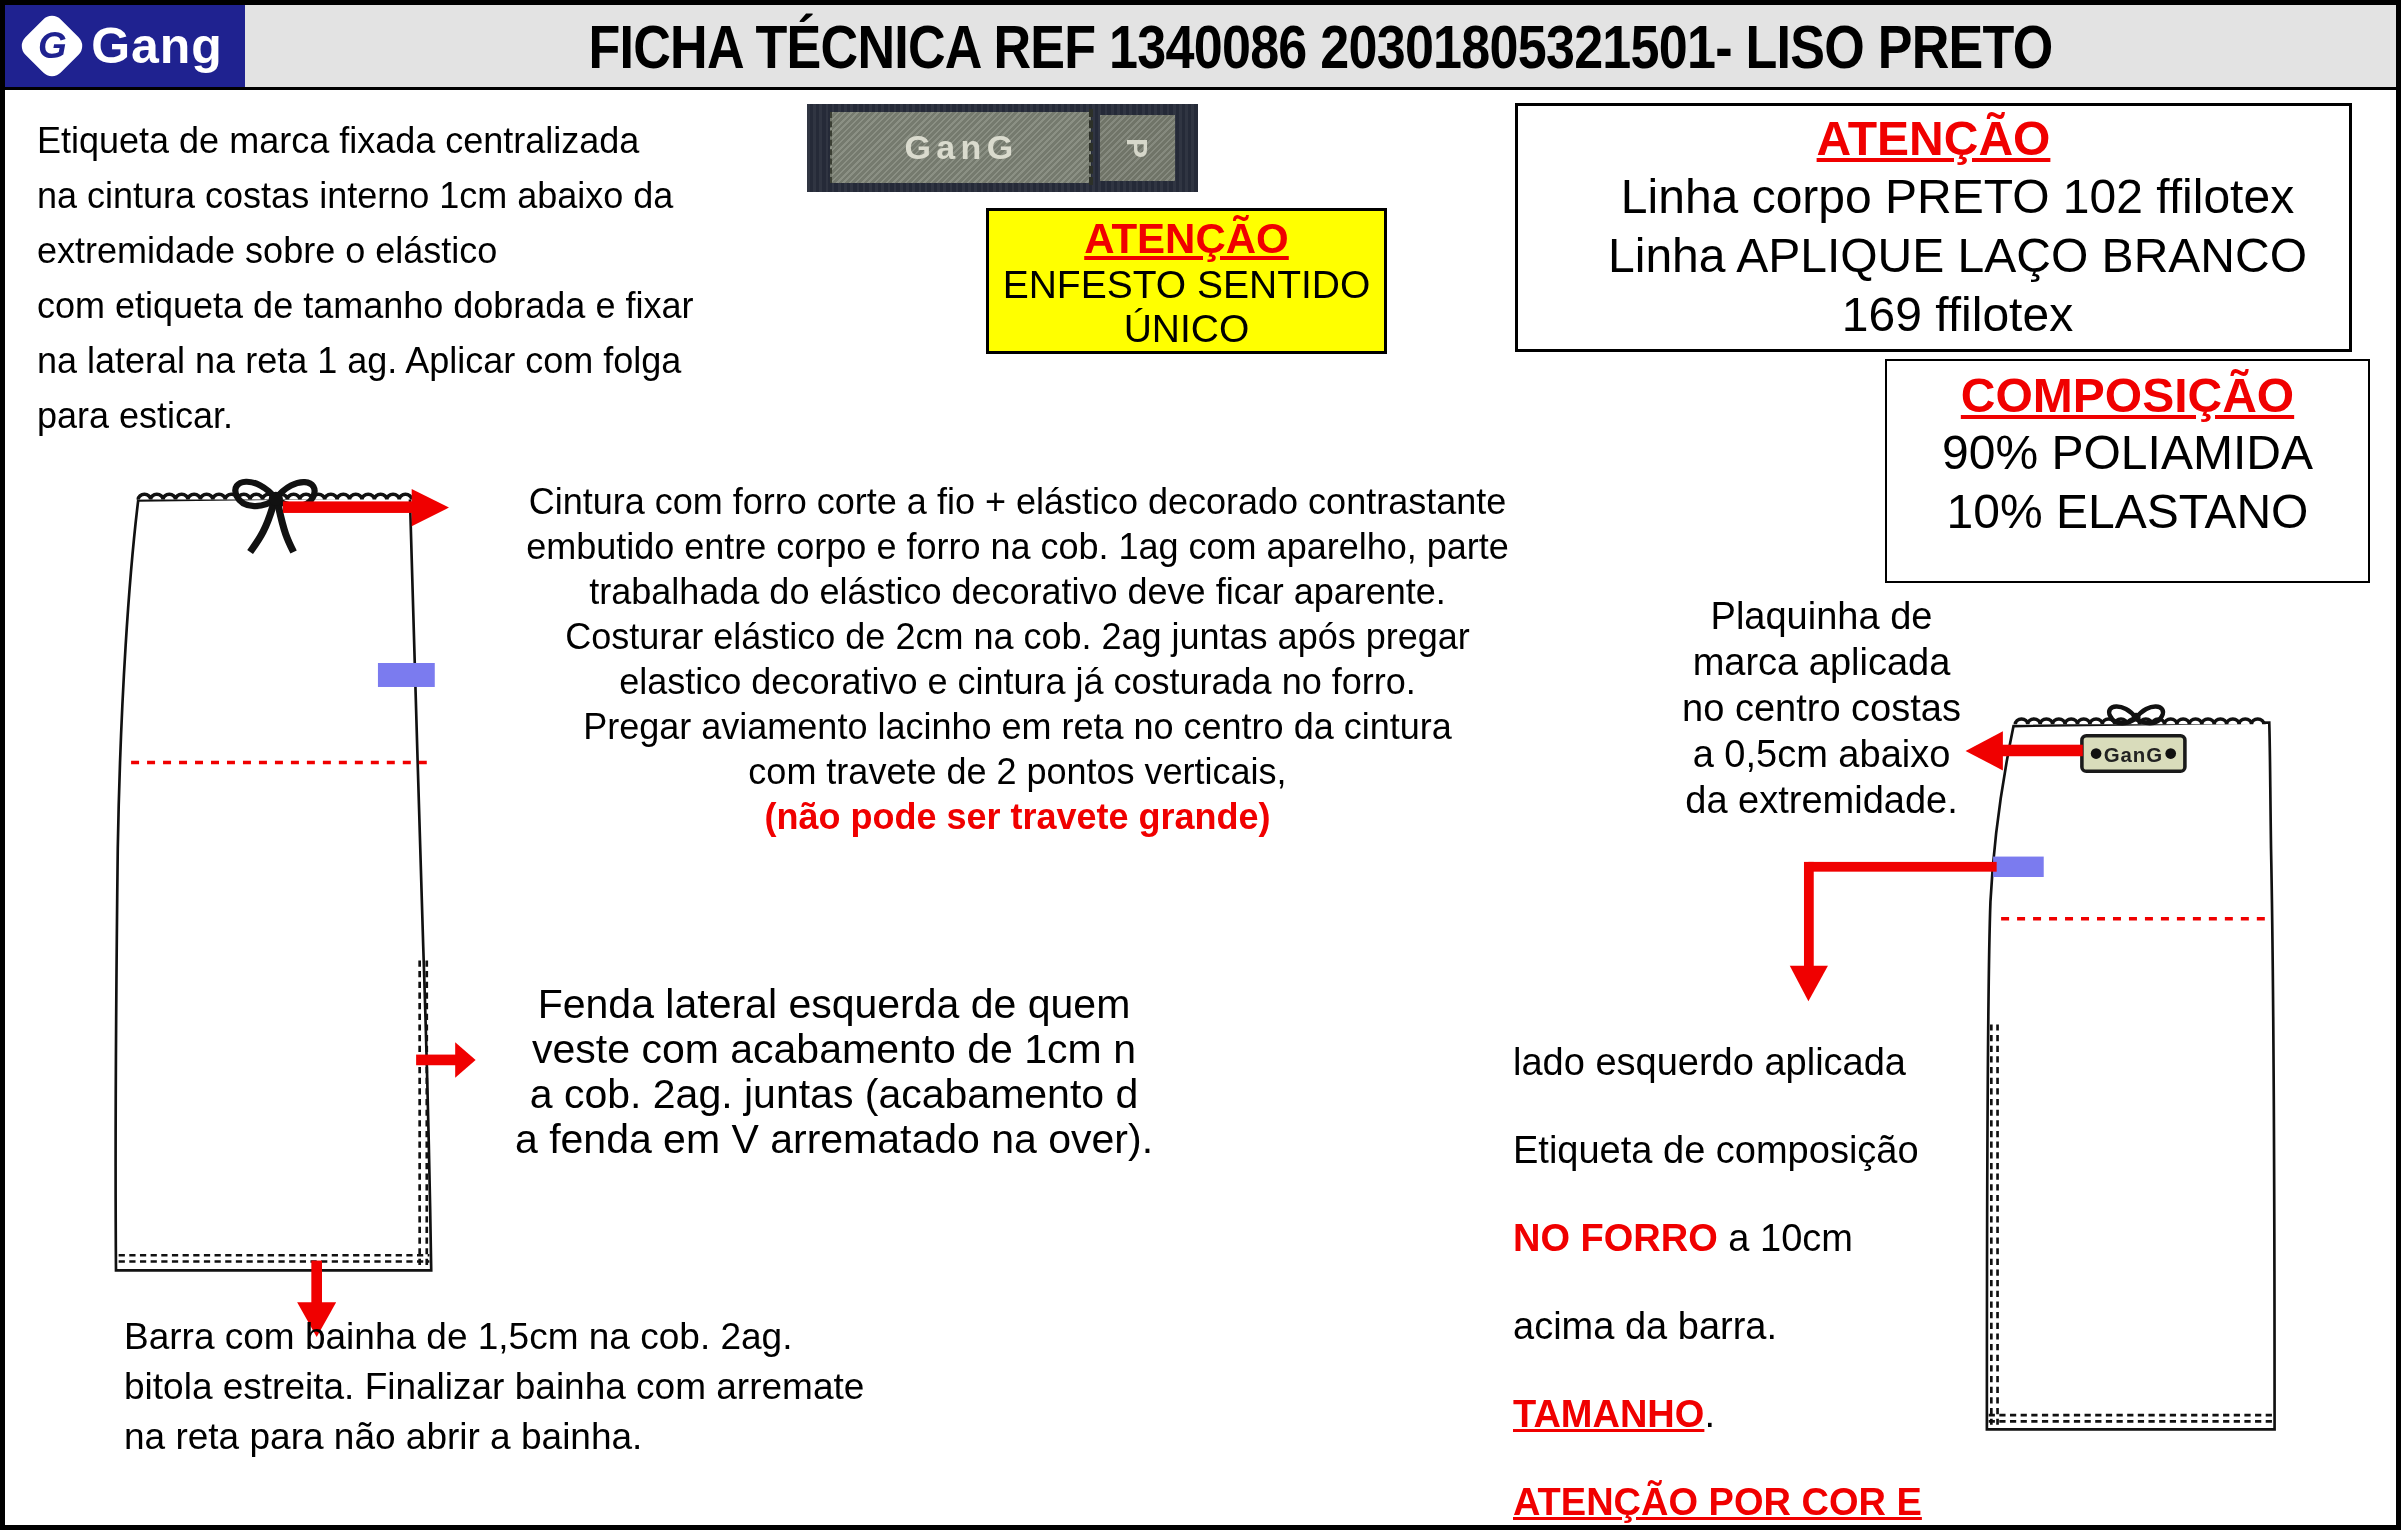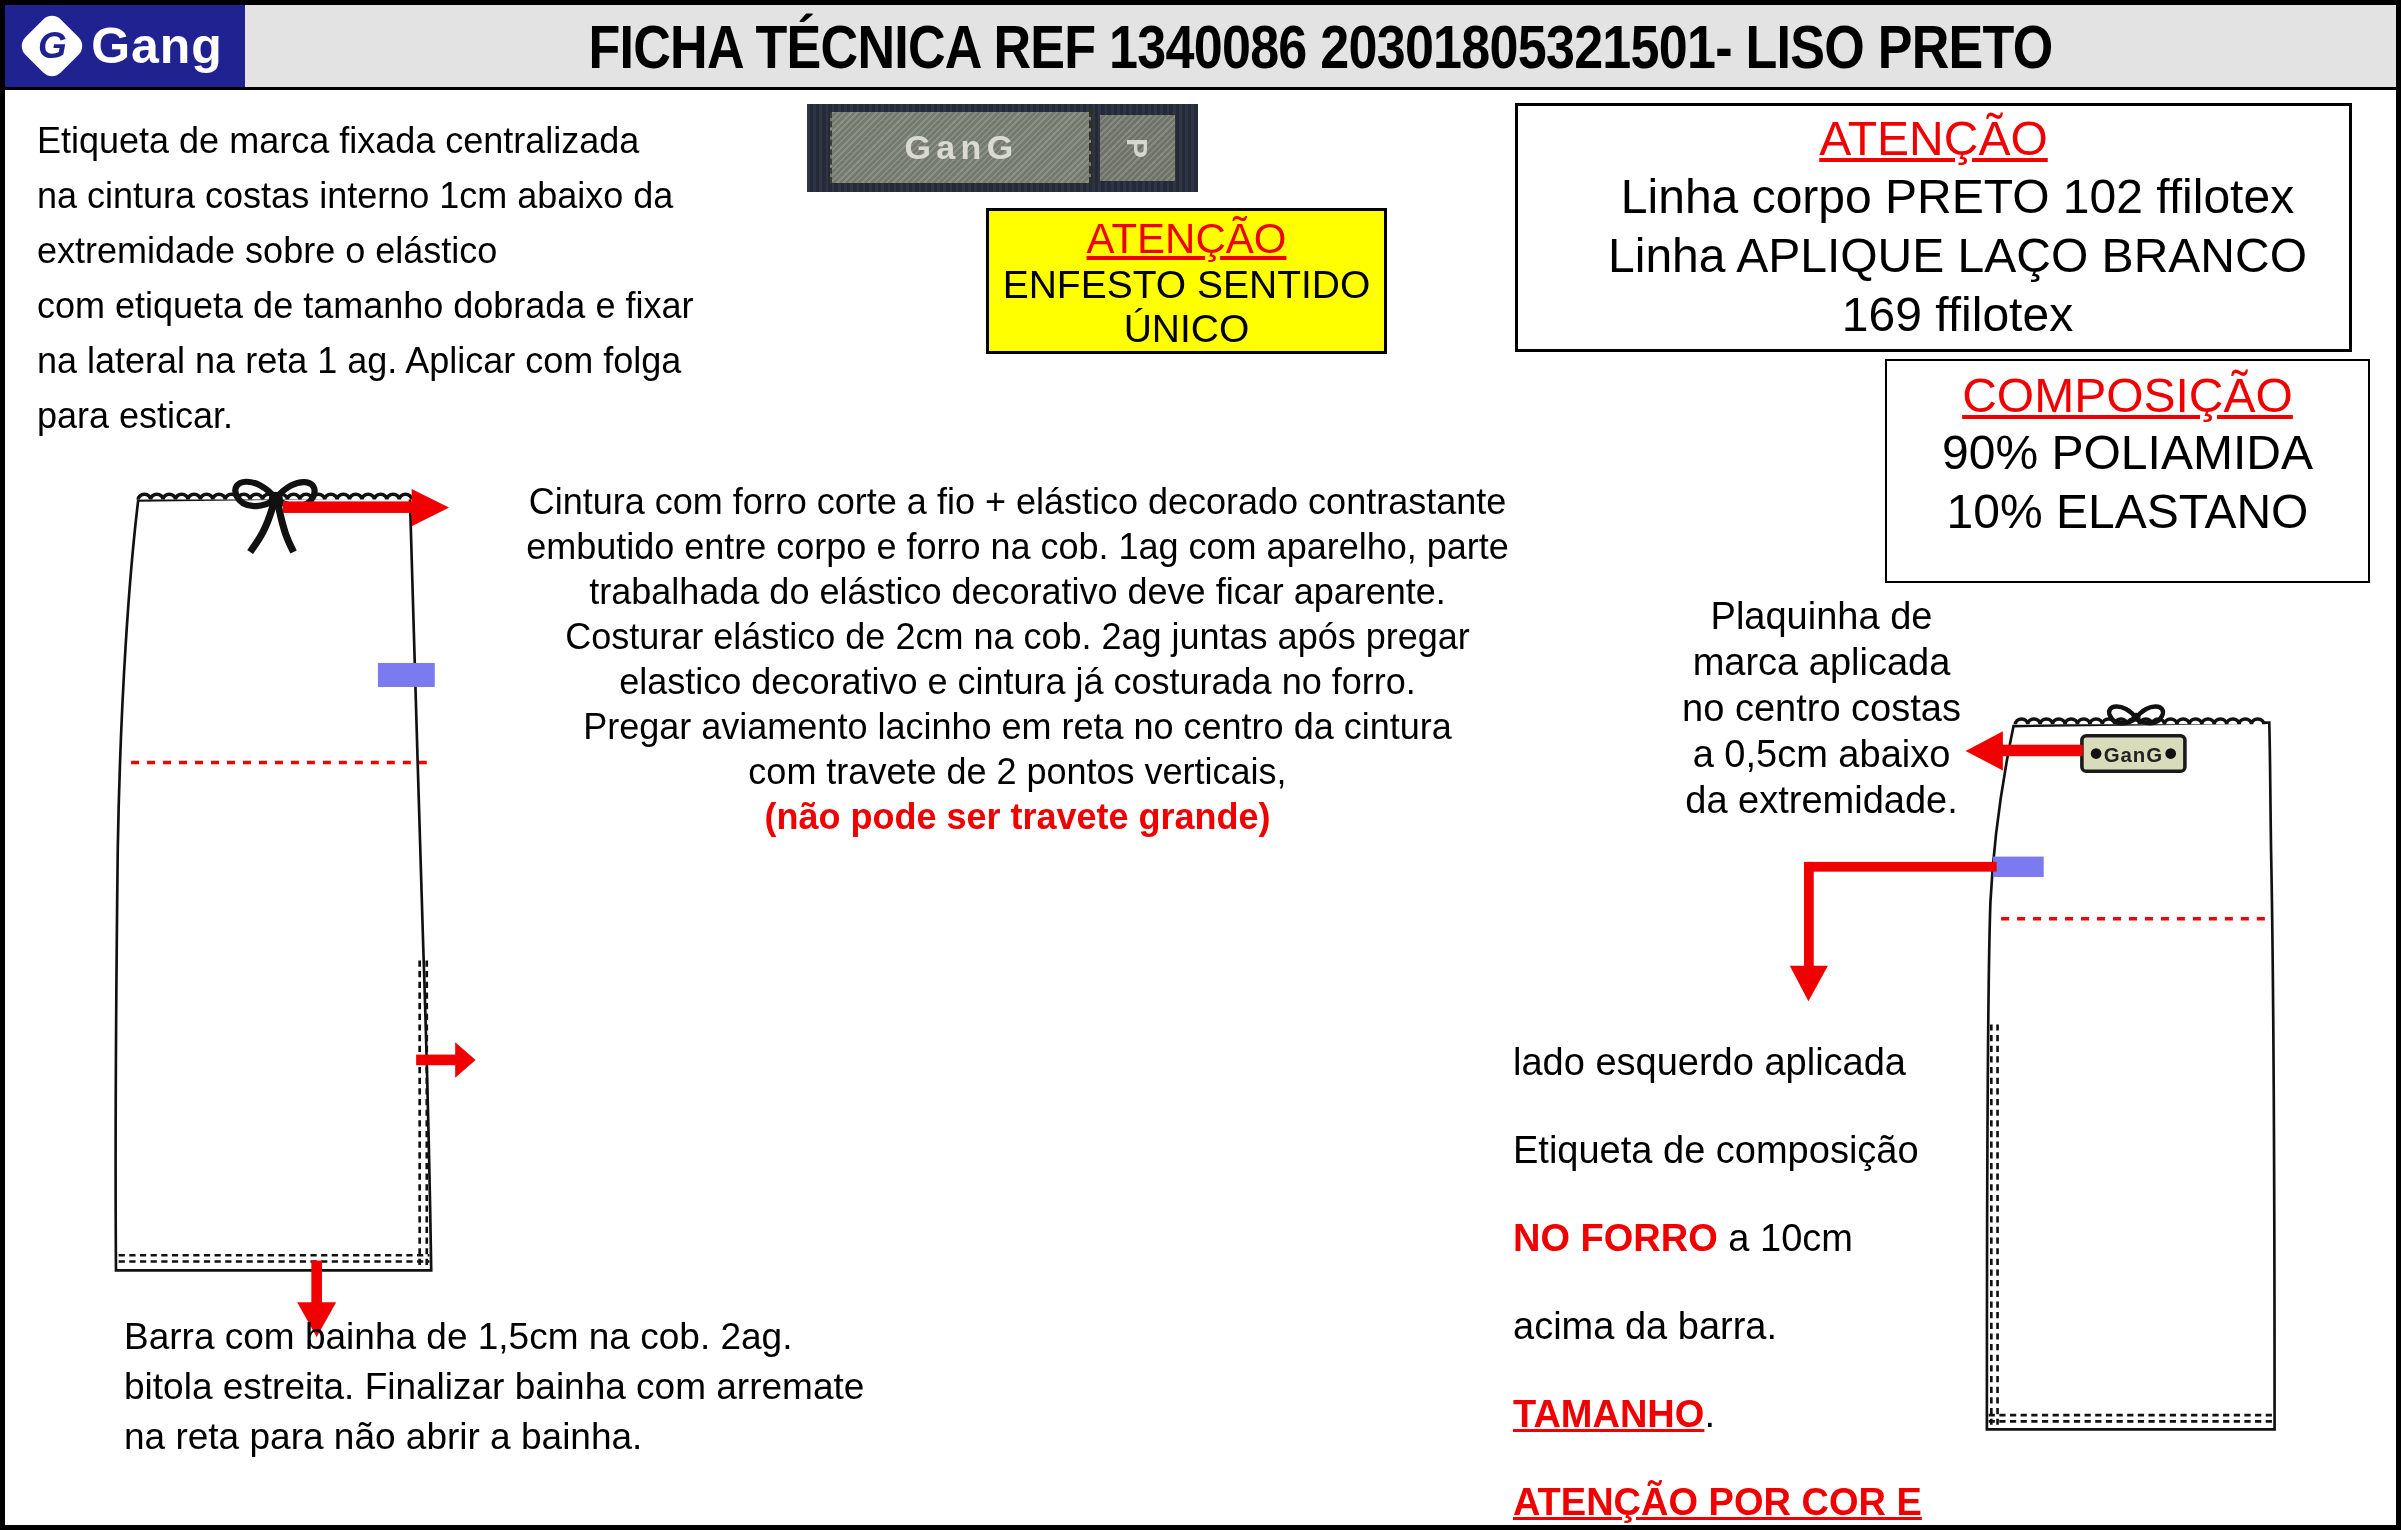--- a/index.html
+++ b/index.html
@@ -25,21 +25,21 @@
   #waist-note{left:391px;top:474px;width:1243px;text-align:center;font-size:36px;line-height:45px;}
   #slit-note{left:385px;top:977px;width:888px;text-align:center;font-size:41px;line-height:45px;}
   #hem-note{left:119px;top:1307px;font-size:37px;line-height:50px;}
   #plaque-note{left:1639px;top:588px;width:355px;text-align:center;font-size:38px;line-height:46px;}
   #comp-label-note{left:1508px;top:991px;font-size:38px;line-height:44px;}
   .red-b{color:#f00000;font-weight:bold;margin-top:24px;}
   .red-bu{color:#f00000;font-weight:bold;text-decoration:underline;}
 
   
   .box{position:absolute;box-sizing:border-box;text-align:center;background:#fff;}
-  .box-title{color:#f00000;font-weight:normal;text-decoration:underline;}
+  .box-title{color:#f00000;font-weight:bold;text-decoration:underline;}
   .box-body{white-space:pre-line;}
   #enfesto-box{left:981px;top:203px;width:401px;height:146px;background:#ffff00;border:3.6px solid #000;padding-top:3.6px;}
   #enfesto-box .box-title{font-size:42px;line-height:48px;}
   #enfesto-box .box-body{font-size:39px;line-height:44px;}
   #thread-box{left:1510px;top:98px;width:837px;height:249px;border:3.6px solid #000;padding-top:3.6px;}
   #thread-box .box-title{font-size:48px;line-height:57px;}
   #thread-box .box-body{font-size:48px;line-height:59px;padding-left:48px;}
   #composition-box{left:1880px;top:354px;width:485px;height:224px;border:2.7px solid #000;padding-top:7px;}
   #composition-box .box-title{font-size:48px;line-height:55px;}
   #composition-box .box-body{font-size:48px;line-height:59px;}
@@ -186,20 +186,24 @@
 
   <div class="note" id="waist-note"><span>Cintura com forro corte a fio + elástico decorado contrastante
 embutido entre corpo e forro na cob. 1ag com aparelho, parte
 trabalhada do elástico decorativo deve ficar aparente.
 Costurar elástico de 2cm na cob. 2ag juntas após pregar
 elastico decorativo e cintura já costurada no forro.
 Pregar aviamento lacinho em reta no centro da cintura
 com travete de 2 pontos verticais,</span>
 <span class="red-b">(não pode ser travete grande)</span></div>
 
+  <div class="note" id="slit-note">Fenda lateral esquerda de quem
+veste com acabamento de 1cm n
+a cob. 2ag. juntas (acabamento d
+a fenda em V arrematado na over).</div>
 
   <div class="note" id="hem-note">Barra com bainha de 1,5cm na cob. 2ag.
 bitola estreita. Finalizar bainha com arremate
 na reta para não abrir a bainha.</div>
 
   <div class="note" id="plaque-note">Plaquinha de
 marca aplicada
 no centro costas
 a 0,5cm abaixo
 da extremidade.</div>

